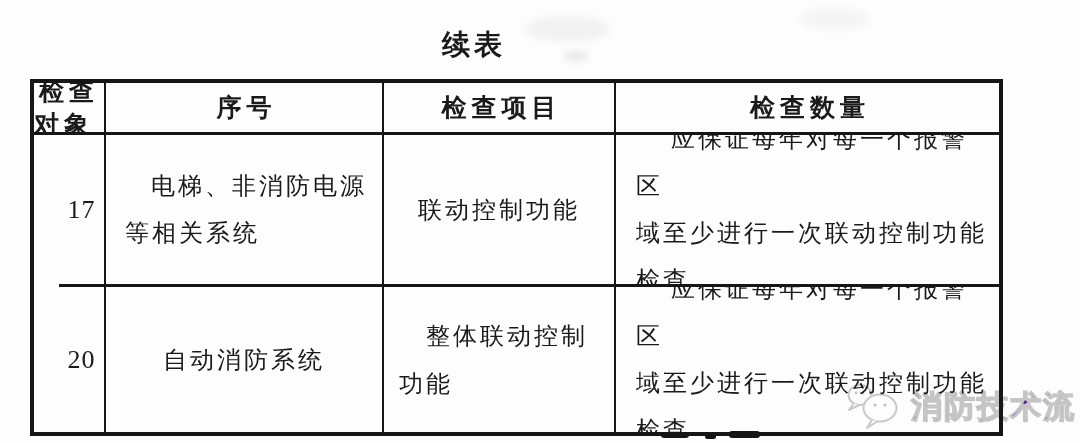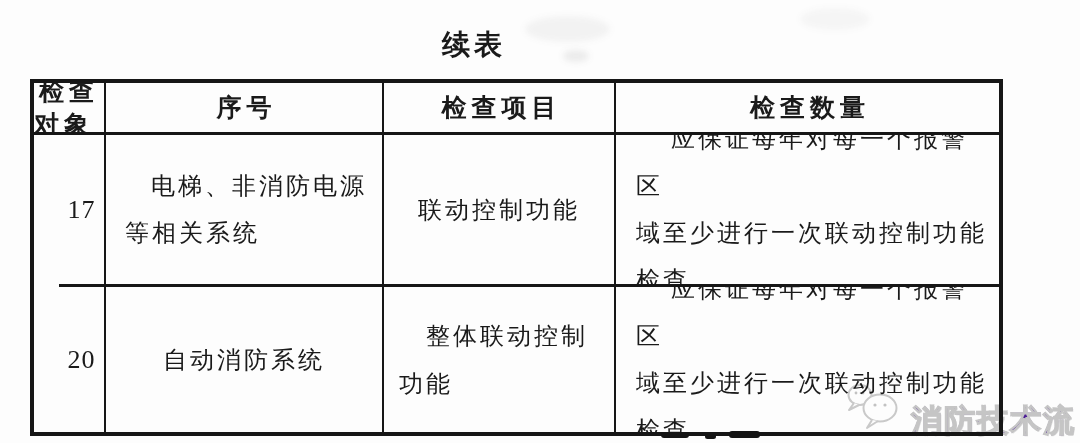--- a/index.html
+++ b/index.html
@@ -64,21 +64,21 @@
 
   .center-line { font-size: 24px; letter-spacing: 3px; }
 
   
   .wm {
     position: absolute; left: 845px; top: 382px; z-index: 1;
     display: flex; align-items: flex-start;
   }
   .wm-icon { width: 60px; height: 48px; flex: 0 0 auto; }
   .wm-text {
-    margin-left: 6px; margin-top: 18px;
+    margin-left: 6px; margin-top: 4px;
     font-size: 31px; font-weight: bold; letter-spacing: 2px;
     color: #4c1d95;
     -webkit-text-stroke: 1.2px #c5c5c5;
     text-shadow: 1px 1px 0 #d9d9d9;
     white-space: nowrap;
   }
 </style>
 </head>
 <body>
 

